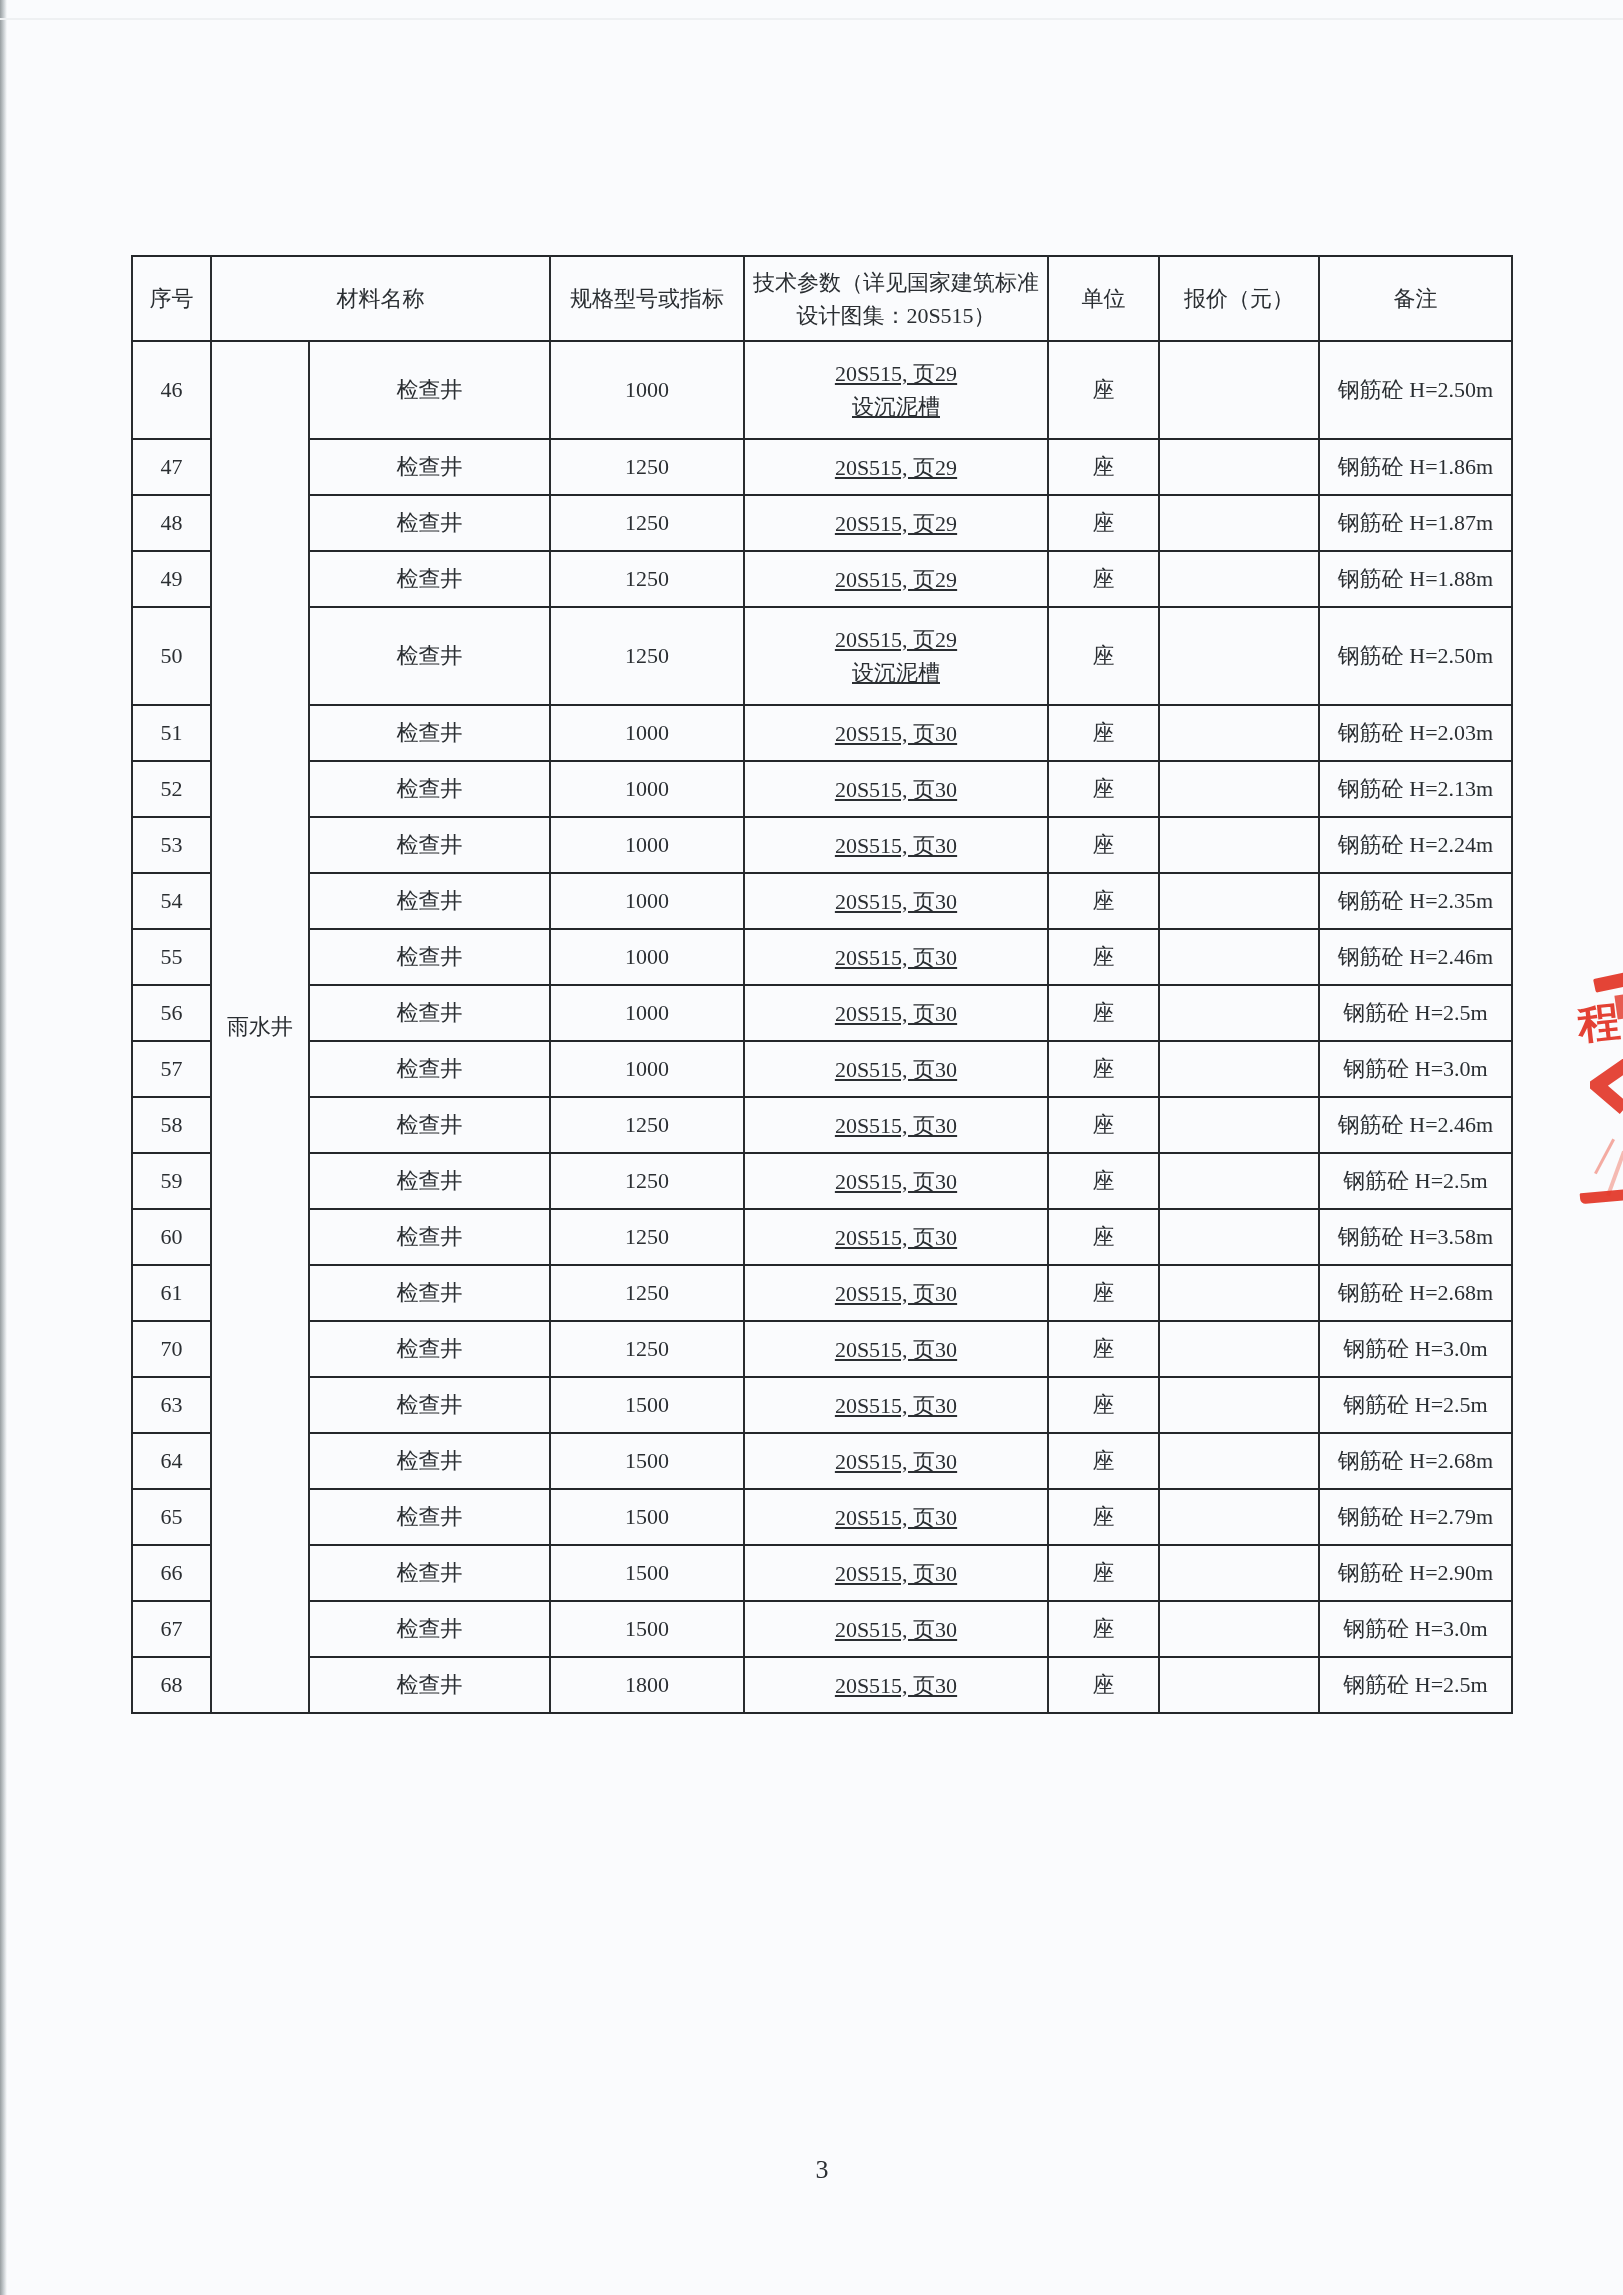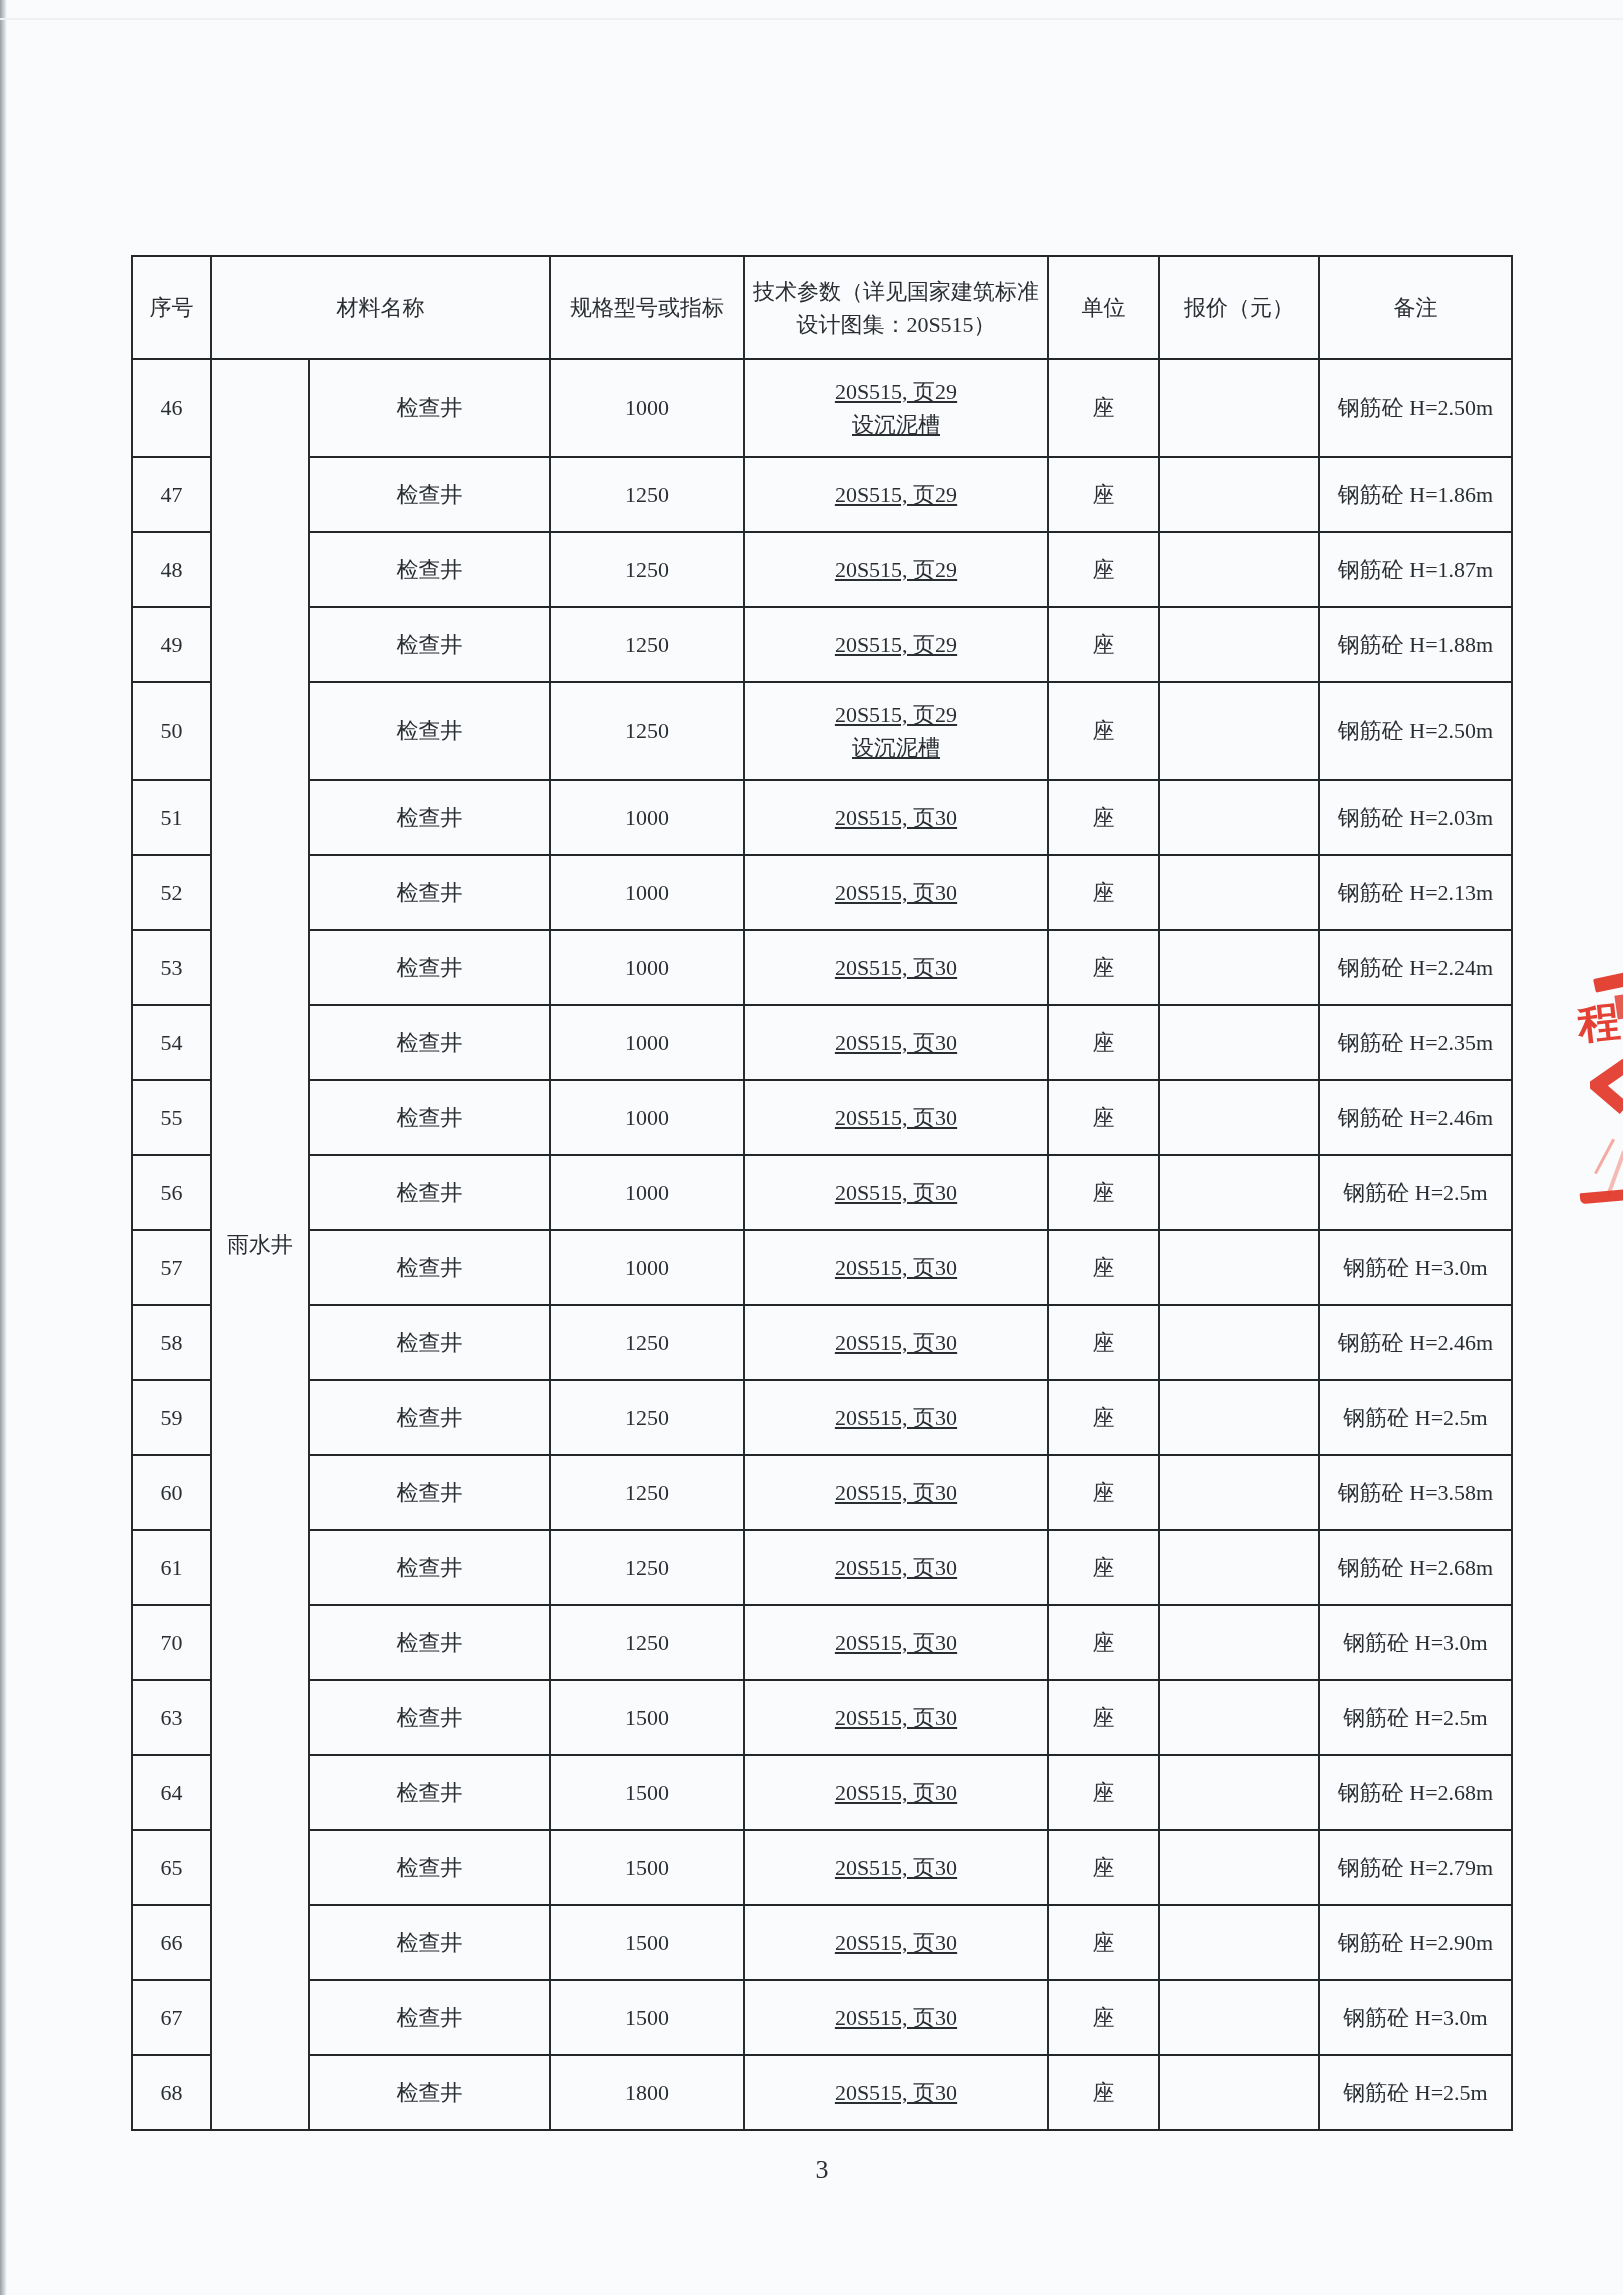--- a/index.html
+++ b/index.html
@@ -34,23 +34,23 @@
     border-left:2px solid #292c2f;
     border-right:2px solid #292c2f;
     border-top:2.6px solid #24272a;
     border-bottom:2.6px solid #24272a;
     text-align:center; vertical-align:middle;
     font-size:22px; font-weight:normal;
     padding:3.9px 5.2px;
     color:#2a2e32;
   }
   table.quote { border:2.6px solid #202326; }
-  thead tr { height:103px; }
+  thead tr { height:85px; }
   thead th { line-height:1.5; }
-  tbody tr { height:75px; }
+  tbody tr { height:56px; }
   tbody tr.tall { height:98px;padding-left:36px; }
   td.tech-cell { white-space:pre-line; line-height:1.5;text-decoration:underline; }
   td.remark-cell { font-size:22px; }
   .page-number {
     position:absolute; top:2155px; left:10.5px; width:100%;
     text-align:center; font-size:26px; color:#2a2e32;
   }
   
   .stamp { position:absolute; pointer-events:none; }
   .stamp-bar-top {

